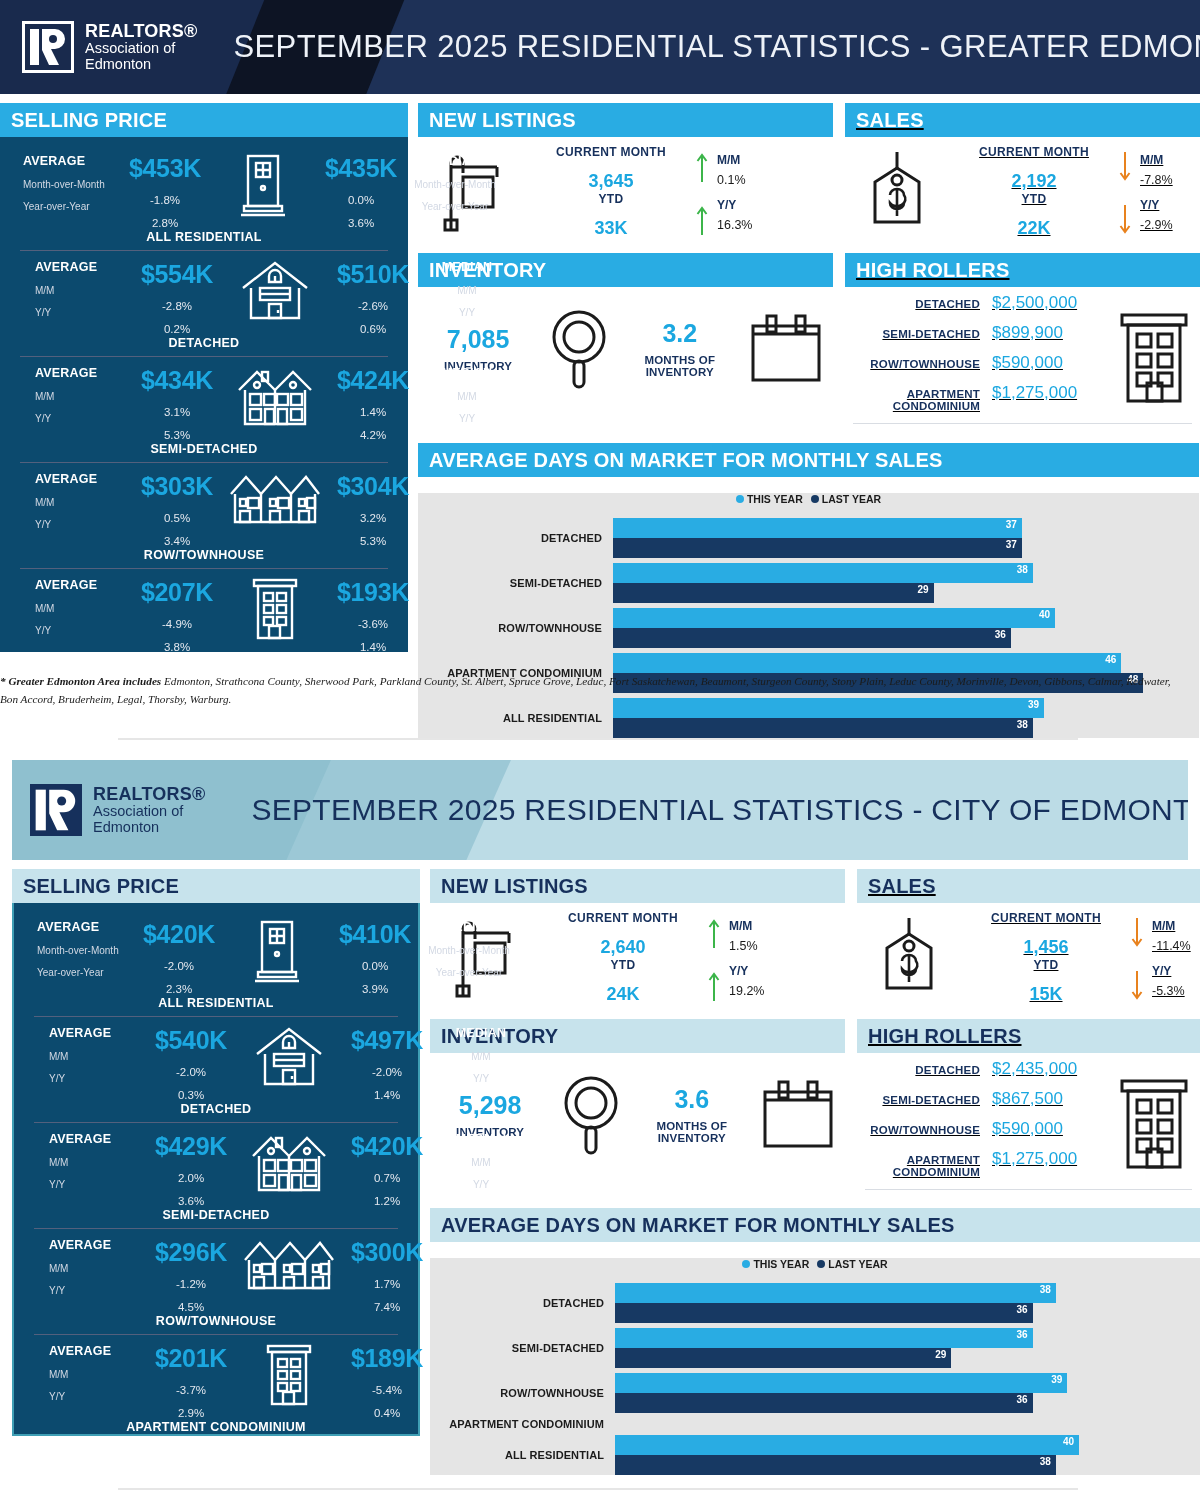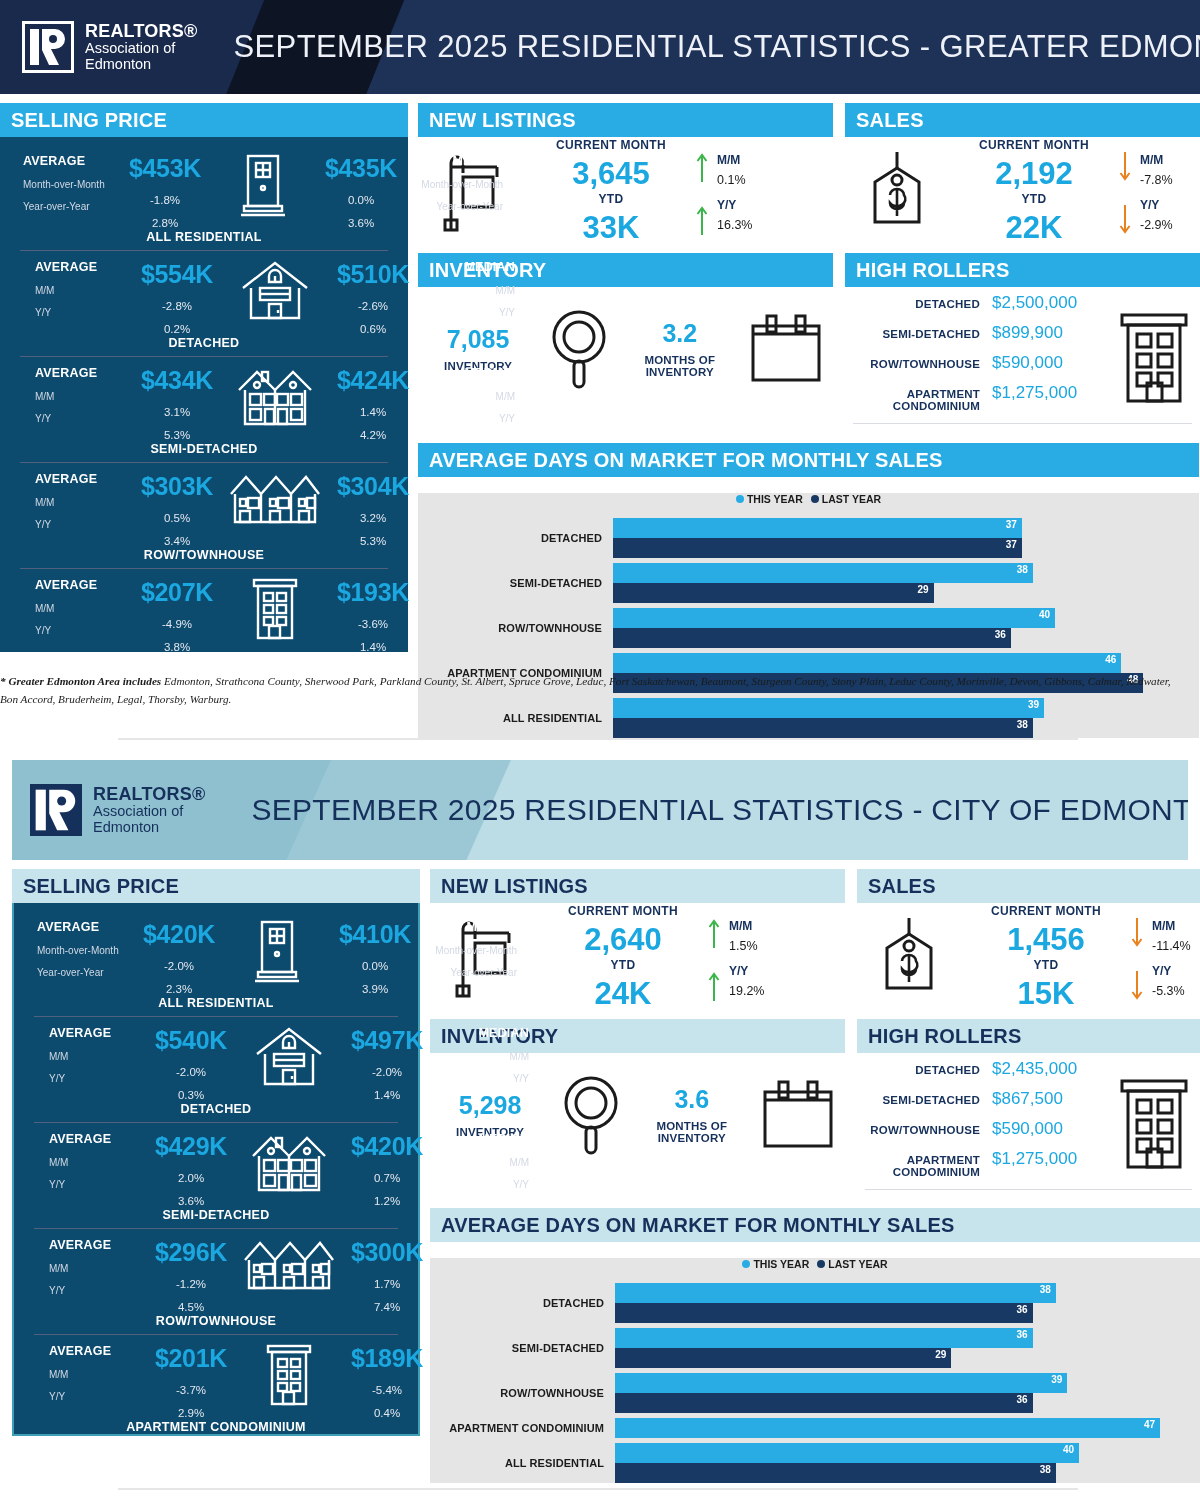--- a/index.html
+++ b/index.html
@@ -88,53 +88,53 @@
     display: grid;
     grid-template-columns: 104px 92px 104px 92px 104px;
     align-items: start;
     padding: 0 7px;
   }
   .sp-lbl-bold { font-size: 12.5px; font-weight: bold; color: #ffffff; letter-spacing:.2px; }
   .sp-lbl-sm   { font-size: 10px; font-weight: normal; color: #d3d9e4; }
   .sp-big      { font-size: 25px; font-weight: bold; color: #1ba7e0; letter-spacing:-.3px;}
   .sp-val      { font-size: 11.5px; color: #e4e8ef; }
   .c-left  { text-align: left; padding-left: 8px;}
-  .c-right { text-align: right; padding-right: 8px;}
+  .c-right { text-align: center; padding-right: 8px;}
   .c-mid   { text-align: center; }
   .stack > div { margin-bottom: 11px; }
   .stack > div:last-child { margin-bottom: 0; }
   .sp-type {
     text-align: center; font-size: 12.5px; font-weight: bold; color: #ffffff;
     letter-spacing: .3px; margin-top: 1px;
   }
   .sp-icon { display: flex; justify-content: center; align-items: flex-start; height: 66px; }
   .sp-icon svg { display: block; }
 
   
   .mid-col { width: 415px; margin-left: 10px; }
   .metric-body { background: #ffffff; }
   .nl-wrap { display: flex; align-items: center; padding: 10px 0 8px 0; height: 108px;}
   .nl-icon { width: 108px; display: flex; justify-content: center; }
   .nl-nums { width: 170px; text-align: center; }
   .nl-cap { font-size: 12px; font-weight: bold; color: #16305c; letter-spacing:.3px; }
-  .nl-big { font-size: 31px; font-weight: bold; color: #1ba7e0; margin-top: 4px;}
+  .nl-big { font-size: 18px; font-weight: bold; color: #1ba7e0; margin-top: 12px;}
   .nl-arrows { display: flex; align-items: center; gap: 9px; }
   .arrow-col { display: flex; flex-direction: column; gap: 19px; padding-top: 6px;}
   .pct-col   { display: flex; flex-direction: column; gap: 11px; }
   .pct-cap { font-size: 12px; font-weight: bold; color: #16305c; }
   .pct-val { font-size: 12.5px; color: #1a1a1a; margin-top: 6px;}
 
   .inv-wrap { display: flex; align-items: center; height: 116px; padding-top: 6px;}
   .inv-cell { width: 124px; text-align: center; }
   .inv-big { font-size: 25px; font-weight: bold; color: #1ba7e0; }
   .inv-cap { font-size: 11.5px; font-weight: bold; color: #16305c; margin-top: 6px; letter-spacing:.2px;}
   .inv-icon { width: 84px; display: flex; justify-content: center; }
 
   
-  .right-col { width: 355px; margin-left: 12px; }
+  .right-col { width: 355px; margin-left: 12px; text-decoration: underline; }
   .sales-wrap { display: flex; align-items: center; padding: 10px 0 8px 0; height: 108px;}
   .sales-icon { width: 104px; display: flex; justify-content: center; }
   .hr-wrap { display: flex; align-items: center; padding-top: 10px; height: 130px;}
   .hr-rows { flex: 1; }
   .hr-row { display: flex; align-items: baseline; margin-bottom: 10px; }
   .hr-lbl { flex: 1; text-align: right; font-size: 11.5px; font-weight: bold; color: #16305c; letter-spacing:.2px;}
   .hr-val { width: 128px; text-align: left; padding-left: 12px; font-size: 17px; color: #1ba7e0; }
   .hr-icon { width: 92px; display: flex; justify-content: center; }
   .divider-line { height: 1px; background: #d9dde3; margin: 6px 8px 0 8px; }
   .chart-box { background: #e5e5e5; }
@@ -1075,23 +1075,20 @@
                   <span>39</span>
                 </div>
         <div class="bar bar-navy" style="width:417.6px">
                   <span>36</span>
                 </div>
       </div>
     </div>
             <div class="chart-row">
       <div class="chart-lbl" style="width: 185px;">APARTMENT CONDOMINIUM</div>
       <div class="bars">
-        <div class="bar bar-sky" style="width:545.2px">
-                  <span>47</span>
-                </div>
       </div>
     </div>
             <div class="chart-row">
       <div class="chart-lbl" style="width: 185px;">ALL RESIDENTIAL</div>
       <div class="bars">
         <div class="bar bar-sky" style="width:464.0px">
                   <span>40</span>
                 </div>
         <div class="bar bar-navy" style="width:440.8px">
                   <span>38</span>

